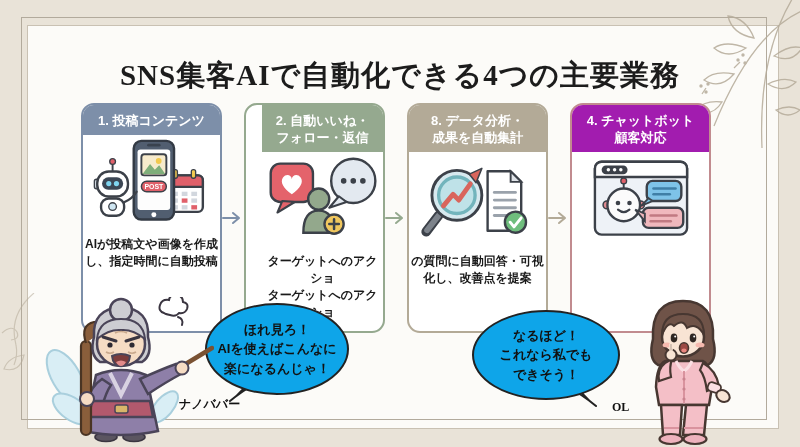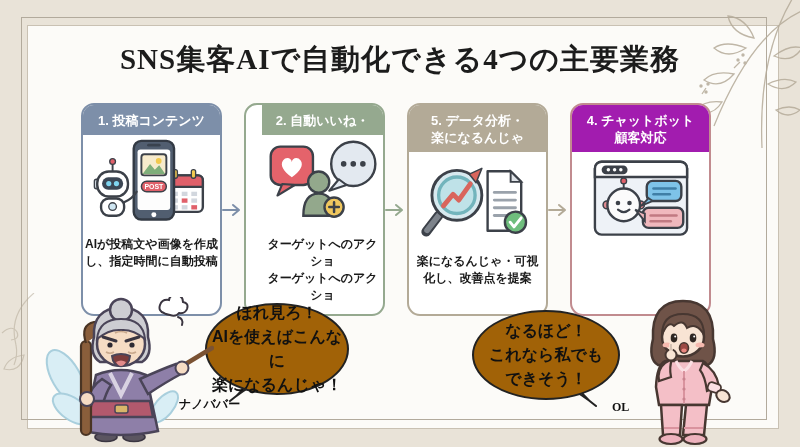--- a/index.html
+++ b/index.html
@@ -15,21 +15,21 @@
   }
   .panel-front{
     position:absolute;left:21px;top:17px;width:744px;height:401px;
     background:transparent;border:1px solid #b2aa9c;z-index:1;
   }
   .decor{position:absolute;z-index:2;pointer-events:none;}
   .decor-tr{right:-4px;top:-4px;}
   .decor-bl{left:0;top:293px;}
 
   .title{
-    position:absolute;left:0;right:0;top:40px;margin:0;z-index:3;
+    position:absolute;left:0;right:0;top:40px;margin:16px;z-index:3;
     text-align:center;font-family:"Liberation Serif","DejaVu Serif",serif;
     font-size:29px;font-weight:700;color:#1c1c1c;letter-spacing:1px;
   }
 
   .cards{
     position:absolute;left:81px;top:103px;width:630px;z-index:3;
     display:flex;justify-content:space-between;align-items:stretch;
   }
   .card{
     width:142px;box-sizing:border-box;background:#ffffff;
@@ -41,24 +41,24 @@
     text-align:center;padding:7px 1px 6px;
   }
   .card-icon{height:100px;display:flex;align-items:center;justify-content:center;}
   .card-desc{
     font-size:12px;font-weight:700;color:#1a1a1a;line-height:1.42;
     text-align:center;padding:1px 2px 10px;
   }
   .arrow{align-self:center;height:16px;}
 
   .bubble{
-    position:absolute;z-index:6;background:#a16207;border:2px solid #222;
+    position:absolute;z-index:6;background:#0ea5e9;border:2px solid #222;
     border-radius:50%;display:flex;flex-direction:column;align-items:center;
     justify-content:center;text-align:center;
-    font-size:16px;font-weight:700;color:#111;line-height:1.5;
+    font-size:13px;font-weight:700;color:#111;line-height:1.5;
   }
   .bubble-left{left:205px;top:303px;width:140px;height:88px;}
   .bubble-right{left:472px;top:310px;width:144px;height:86px;}
   .tail{position:absolute;z-index:5;}
   .tail-left{left:228px;top:378px;}
   .tail-right{left:560px;top:383px;}
 
   .char{position:absolute;z-index:7;}
   .char-left{left:36px;top:297px;}
   .char-right{left:623px;top:293px;}
@@ -161,20 +161,21 @@
     <div class="arrow" style="color: rgb(125, 143, 169);">
       <svg width="22" height="16" viewBox="0 0 22 16">
         <path d="M1 8 H16" stroke="currentColor" stroke-width="2" stroke-linecap="round"></path>
         <path d="M11 3 L17 8 L11 13" fill="none" stroke="currentColor" stroke-width="2" stroke-linecap="round" stroke-linejoin="round"></path>
       </svg>
     </div>
 
     <div class="card" style="border-color: rgb(149, 169, 143); padding-left: 16px;">
       <div class="card-header" style="background: rgb(149, 169, 143);">
         <div>2. 自動いいね・</div>
+        <div>フォロー・返信</div>
       </div>
       <div class="card-icon">
         <svg width="124" height="96" viewBox="0 0 124 100">
           <circle cx="94" cy="28" r="23" fill="#e3e9f0" stroke="#3c4149" stroke-width="2.5"></circle>
           <path d="M79 44 L69 56 L87 50 Z" fill="#e3e9f0" stroke="#3c4149" stroke-width="2.2" stroke-linejoin="round"></path>
           <circle cx="84" cy="28" r="2.9" fill="#3c4149"></circle>
           <circle cx="94" cy="28" r="2.9" fill="#3c4149"></circle>
           <circle cx="104" cy="28" r="2.9" fill="#3c4149"></circle>
           <rect x="8" y="10" width="44" height="40" rx="10" fill="#e4636b" stroke="#3c4149" stroke-width="2.5"></rect>
           <path d="M20 49 L15 61 L33 50 Z" fill="#e4636b" stroke="#3c4149" stroke-width="2.2" stroke-linejoin="round"></path>
@@ -193,22 +194,22 @@
 
     <div class="arrow" style="color: rgb(149, 169, 143);">
       <svg width="22" height="16" viewBox="0 0 22 16">
         <path d="M1 8 H16" stroke="currentColor" stroke-width="2" stroke-linecap="round"></path>
         <path d="M11 3 L17 8 L11 13" fill="none" stroke="currentColor" stroke-width="2" stroke-linecap="round" stroke-linejoin="round"></path>
       </svg>
     </div>
 
     <div class="card" style="border-color: rgb(179, 170, 151);">
       <div class="card-header" style="background: rgb(179, 170, 151);">
-        <div>5. データ分析・</div>
-        <div>楽になるんじゃ</div>
+        <div>8. データ分析・</div>
+        <div>成果を自動集計</div>
       </div>
       <div class="card-icon">
         <svg width="124" height="96" viewBox="0 0 124 100">
           <path d="M72 18 H96 L107 29 V80 H72 Z" fill="#ffffff" stroke="#3c4149" stroke-width="2.5" stroke-linejoin="round"></path>
           <path d="M96 18 V29 H107 Z" fill="#dfe3e8" stroke="#3c4149" stroke-width="2"></path>
           <g stroke="#9aa2ab" stroke-width="3" stroke-linecap="round">
             <line x1="79" y1="40" x2="101" y2="40"></line>
             <line x1="79" y1="48" x2="101" y2="48"></line>
             <line x1="79" y1="56" x2="101" y2="56"></line>
             <line x1="79" y1="64" x2="93" y2="64"></line>
@@ -217,21 +218,21 @@
           <path d="M95.5 71 L99.5 76 L107 66.5" stroke="#ffffff" stroke-width="3" fill="none" stroke-linecap="round" stroke-linejoin="round"></path>
           <line x1="21" y1="64" x2="8" y2="81" stroke="#3c4149" stroke-width="10" stroke-linecap="round"></line>
           <line x1="21" y1="64" x2="9" y2="79.5" stroke="#7d838b" stroke-width="6" stroke-linecap="round"></line>
           <circle cx="40" cy="43" r="26" fill="#d7e9ef" stroke="#3c4149" stroke-width="3"></circle>
           <circle cx="40" cy="43" r="19" fill="#bfe2e8" stroke="#72b4bc" stroke-width="3.5"></circle>
           <path d="M26 54 L36 42 L42 48 L54 31" stroke="#d9655c" stroke-width="5" fill="none" stroke-linecap="round" stroke-linejoin="round"></path>
           <path d="M53 21 L66 15 L60 30 Z" fill="#d9655c" stroke="#3c4149" stroke-width="1.6" stroke-linejoin="round"></path>
         </svg>
       </div>
       <div class="card-desc">
-        <div>楽になるんじゃ・可視</div>
+        <div>の質問に自動回答・可視</div>
         <div>化し、改善点を提案</div>
       </div>
     </div>
 
     <div class="arrow" style="color: rgb(179, 170, 151);">
       <svg width="22" height="16" viewBox="0 0 22 16">
         <path d="M1 8 H16" stroke="currentColor" stroke-width="2" stroke-linecap="round"></path>
         <path d="M11 3 L17 8 L11 13" fill="none" stroke="currentColor" stroke-width="2" stroke-linecap="round" stroke-linejoin="round"></path>
       </svg>
     </div>

